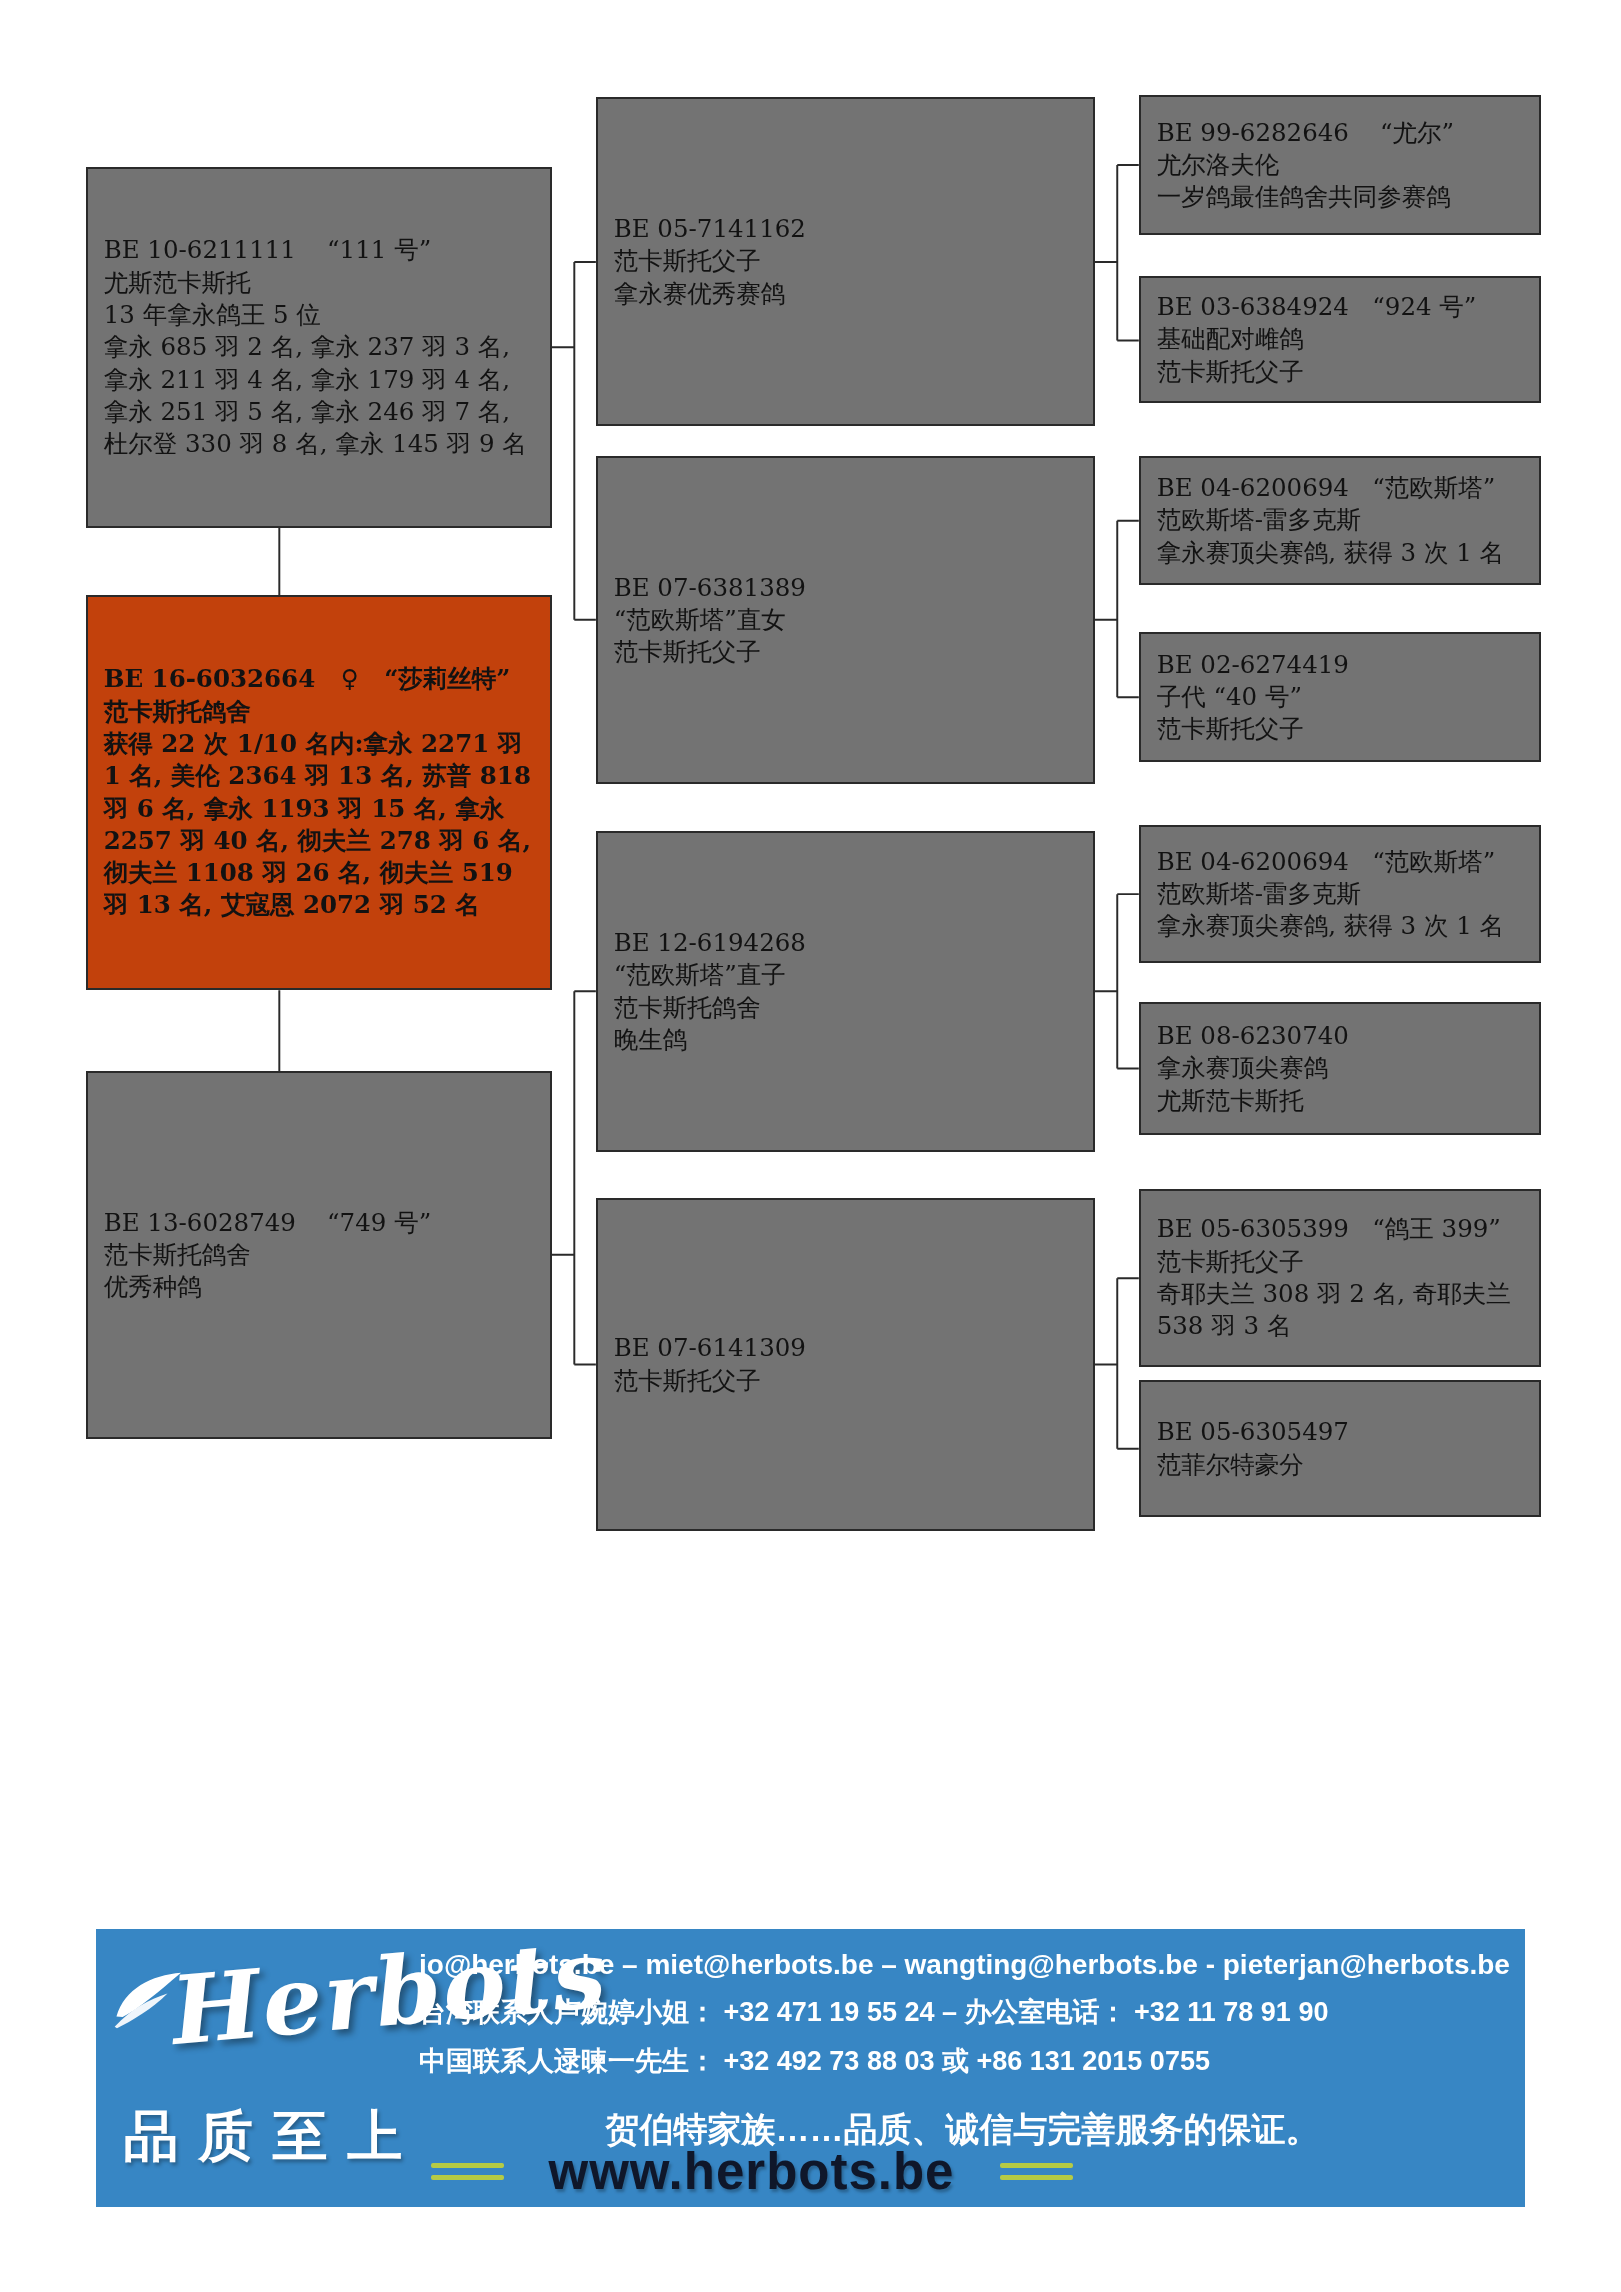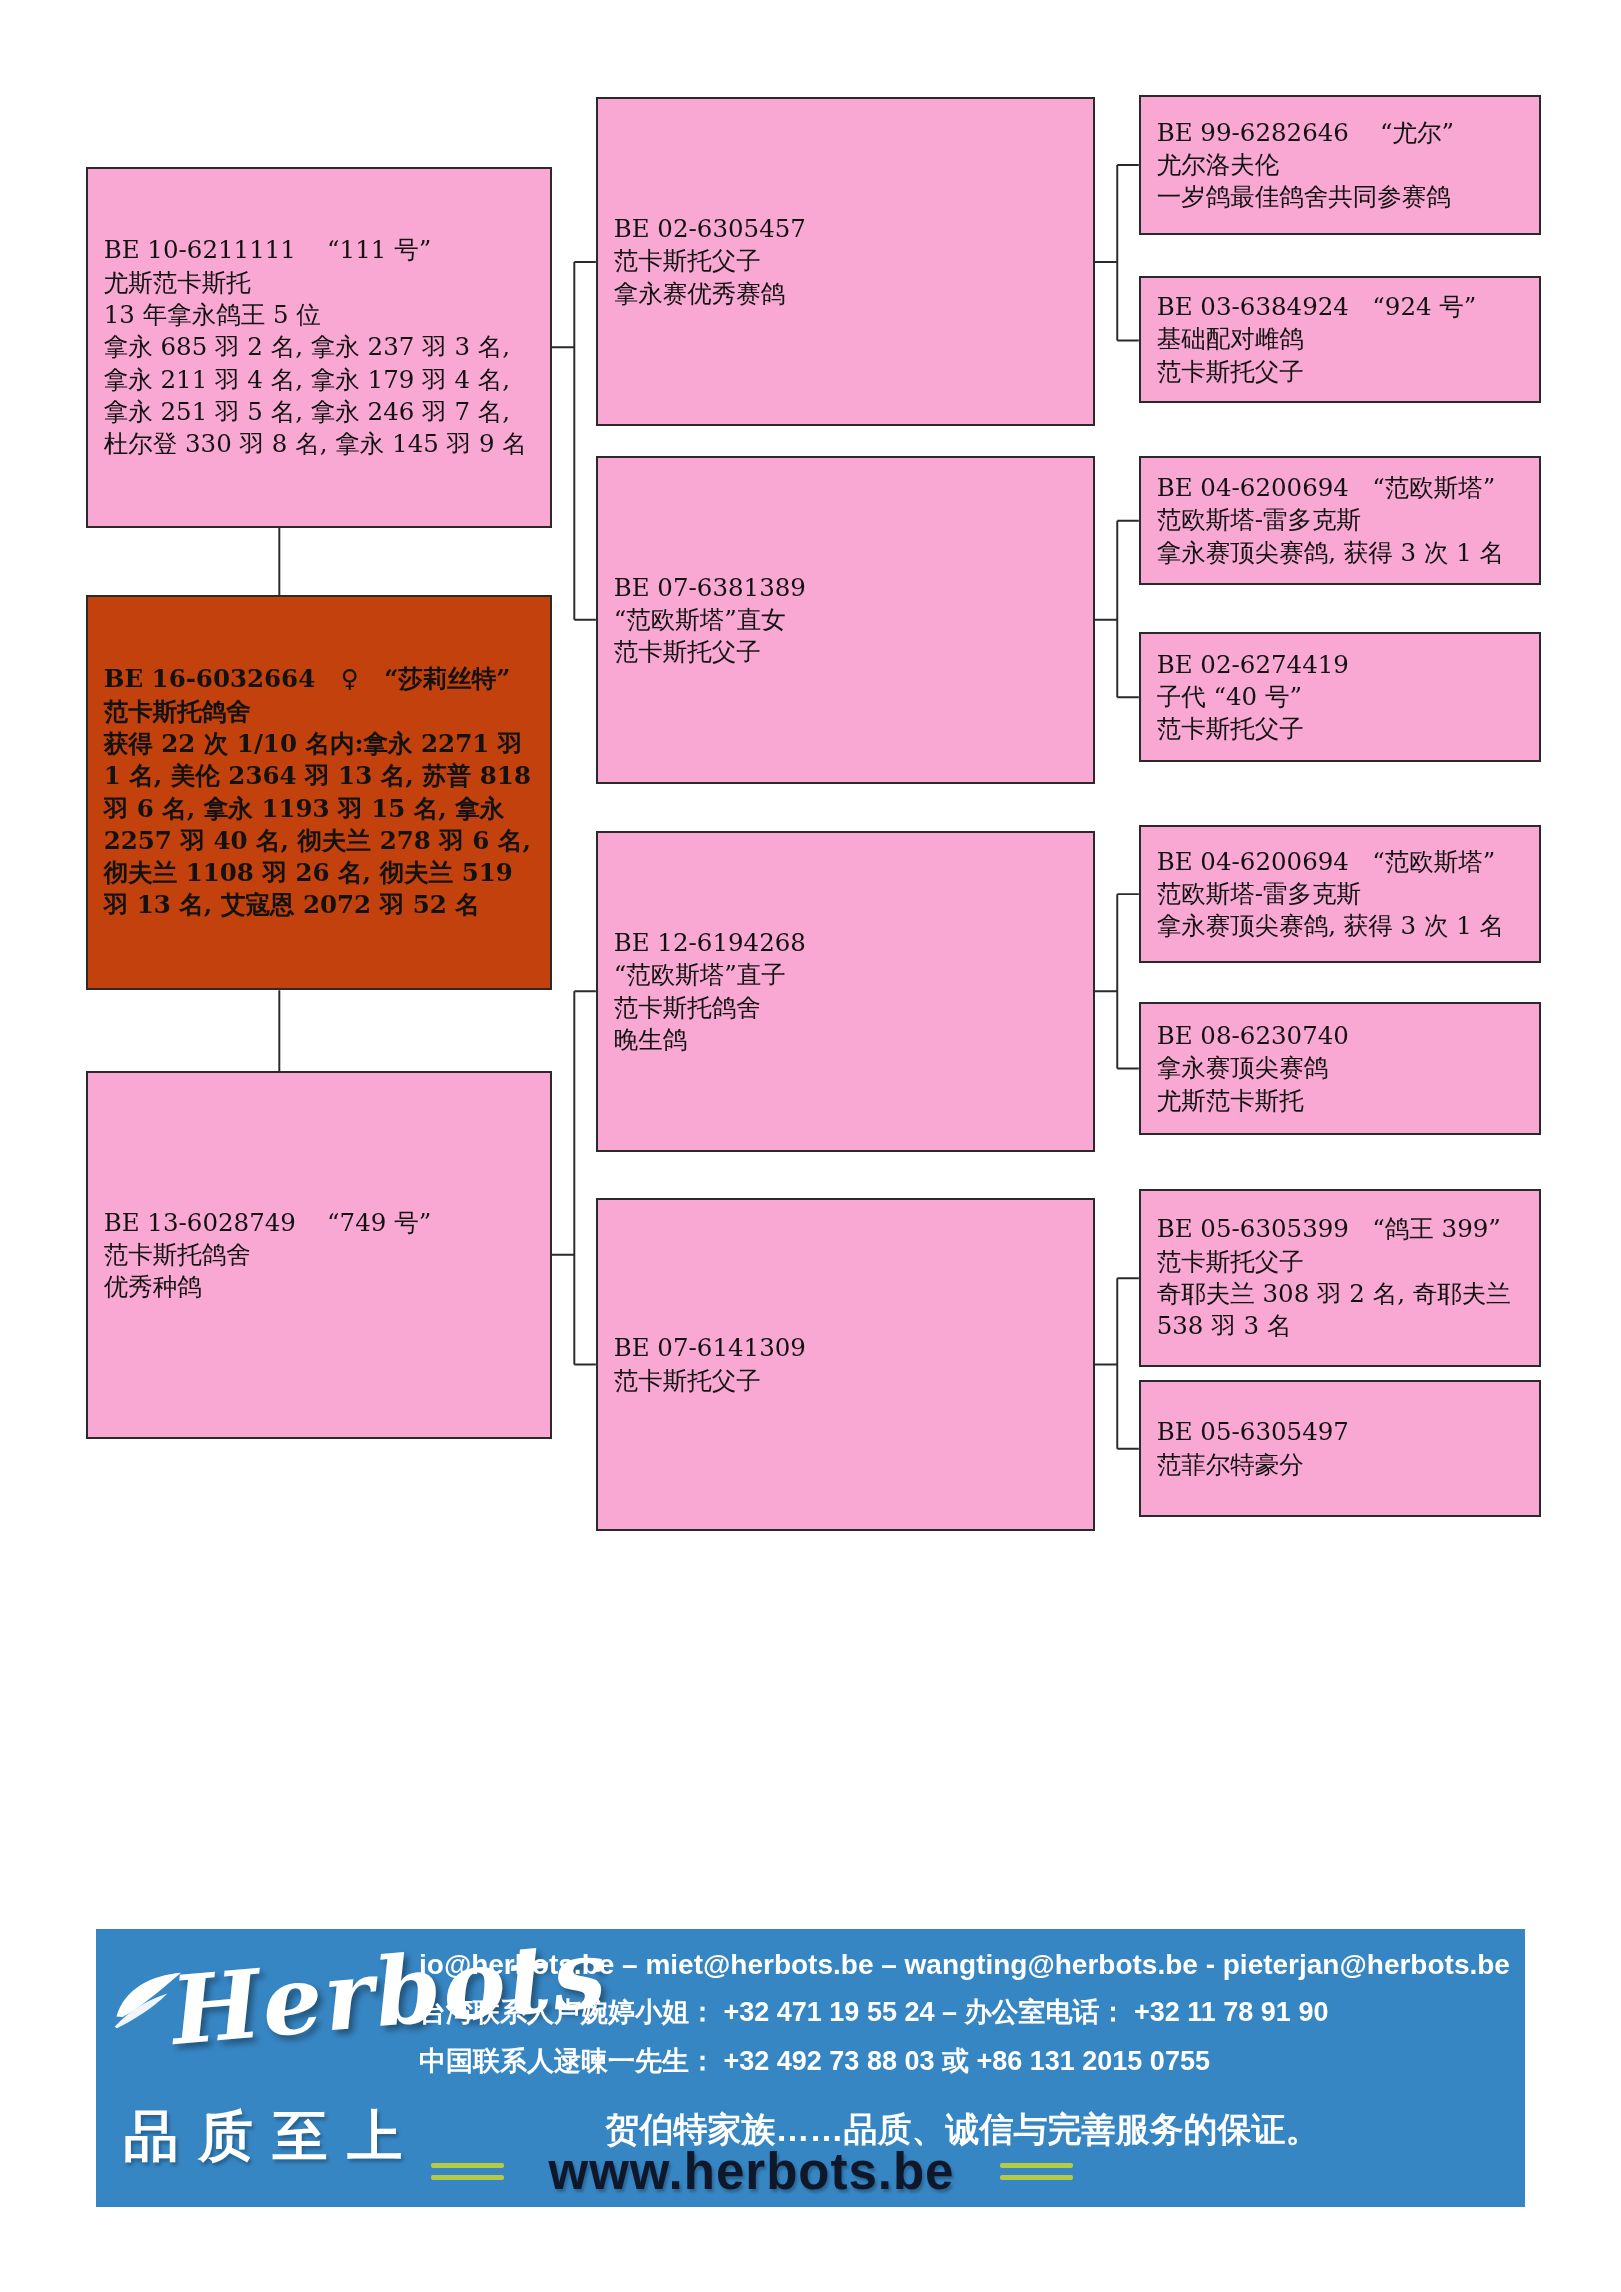--- a/index.html
+++ b/index.html
@@ -7,21 +7,21 @@
     position:relative;
     width:1621px;height:2293px;
     background:#ffffff;
     font-family:"DejaVu Serif","Liberation Serif",serif;
     overflow:hidden;
   }
   .connectors{position:absolute;left:0;top:0;z-index:1;}
   .box{
     position:absolute;z-index:2;
     border:2px solid #2a2a2a;
-    background:#f9a8d4;
+    background:#737373;
     box-sizing:border-box;
     display:flex;flex-direction:column;justify-content:center;
     padding:9.8px 11.8px 9.8px 15.7px;
     font-size:24.5px;line-height:1.32;color:#121212;
   }
   .box .line{white-space:pre-wrap;}
   .box.highlight{background:#c2410c;font-weight:bold;}
   
   .banner{
     position:absolute;left:96px;top:1929px;width:1429px;height:278px;
@@ -95,21 +95,21 @@
     <div class="line">获得 22 次 1/10 名内:拿永 2271 羽 1 名, 美伦 2364 羽 13 名, 苏普 818 羽 6 名, 拿永 1193 羽 15 名, 拿永 2257 羽 40 名, 彻夫兰 278 羽 6 名, 彻夫兰 1108 羽 26 名, 彻夫兰 519 羽 13 名, 艾寇恩 2072 羽 52 名</div>
   </div>
 
   <div class="box" style="left:86px;top:1071px;width:466px;height:368px">
     <div class="line">BE 13-6028749    “749 号”</div>
     <div class="line">范卡斯托鸽舍</div>
     <div class="line">优秀种鸽</div>
   </div>
 
   <div class="box" style="left:596px;top:97px;width:499px;height:329px">
-    <div class="line">BE 02-6305457</div>
+    <div class="line">BE 05-7141162</div>
     <div class="line">范卡斯托父子</div>
     <div class="line">拿永赛优秀赛鸽</div>
   </div>
 
   <div class="box" style="left:596px;top:456px;width:499px;height:328px">
     <div class="line">BE 07-6381389</div>
     <div class="line">“范欧斯塔”直女</div>
     <div class="line">范卡斯托父子</div>
   </div>
 

